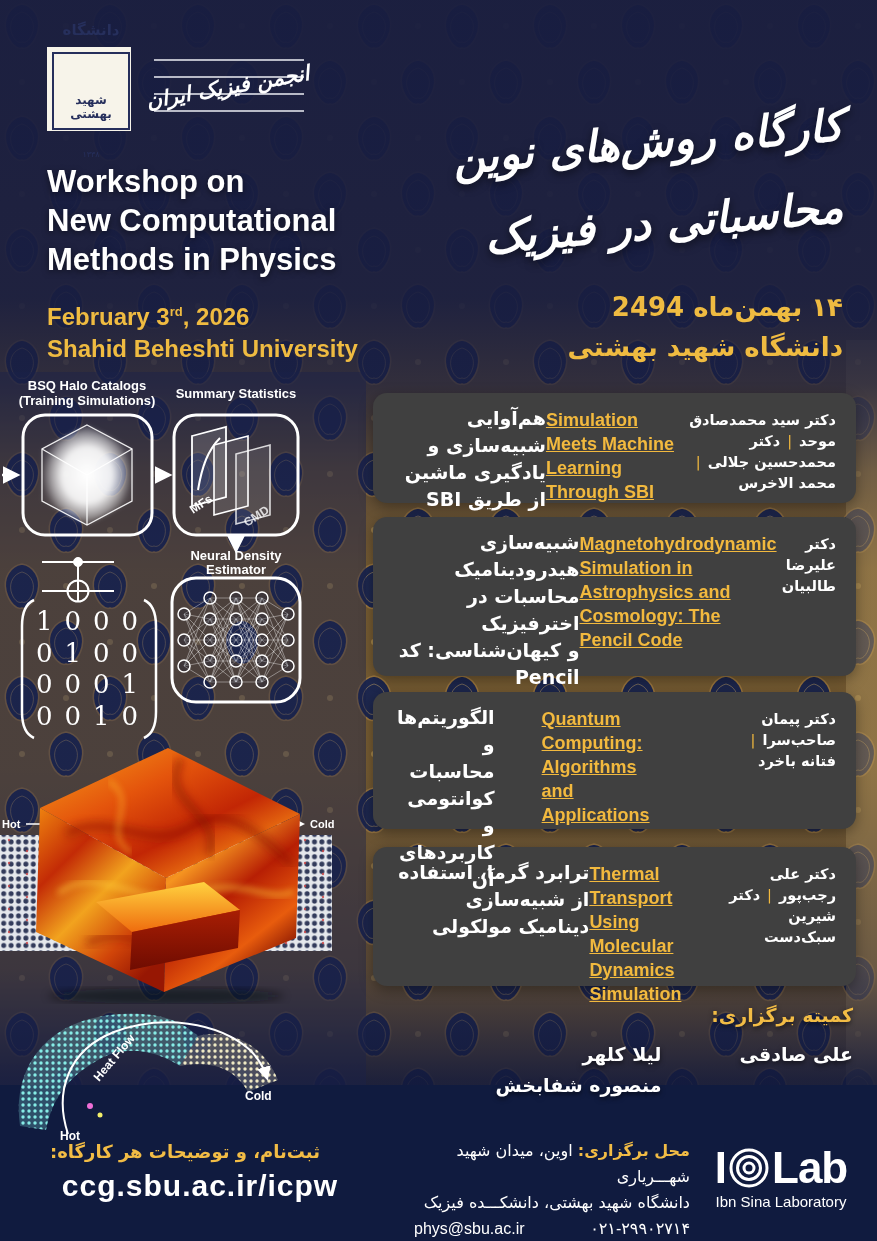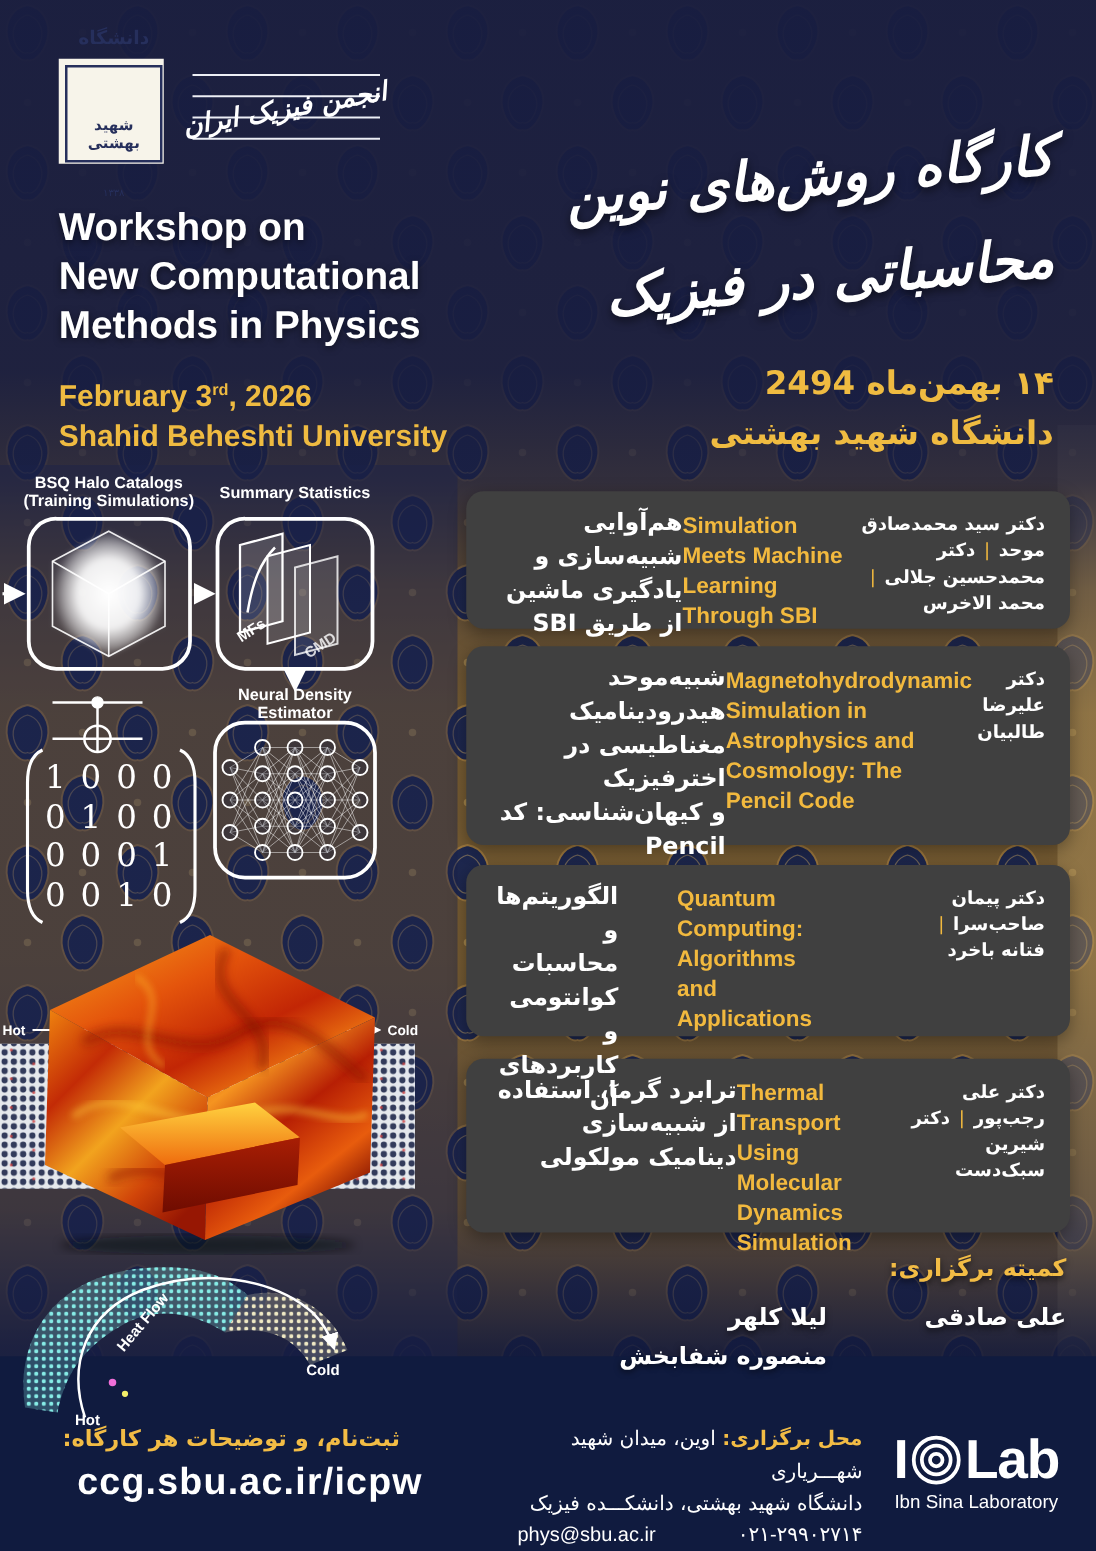--- a/index.html
+++ b/index.html
@@ -25,21 +25,21 @@
 
   
   .dlabel{font:bold 13px "Liberation Sans",sans-serif;fill:#fff;}
   .dsmall{font:bold 12px "Liberation Sans",sans-serif;fill:#fff;}
   .mtx{font:26px "DejaVu Serif",serif;fill:#fff;}
 
   
   .cards{left:373px;top:393px;width:483px;}
   .card{background:#404040;border-radius:14px;padding:12px 20px 8px;box-sizing:border-box;display:flex;flex-direction:row;box-shadow:0 4px 14px rgba(0,0,0,.35);}
   .card-fa{color:#fff;font:bold 19px/27px "DejaVu Sans",sans-serif;direction:rtl;text-align:right;}
-  .card-en{color:#f2b93e;font:bold 18px/24px "Liberation Sans",sans-serif;margin-top:3px;}
+  .card-en{color:#f2b93e;font:bold 18px/24px "Liberation Sans",sans-serif;margin-top:3px;text-decoration:underline;}
   .card-div{border-top:2px solid #e9b43b;margin-top:auto;}
   .card-sp{color:#fff;font:bold 14.5px/21px "DejaVu Sans",sans-serif;direction:rtl;text-align:right;padding-top:5px;padding-bottom:2px;}
   .card-sp .sep{color:#f2b93e;font-weight:normal;padding:0 7px;}
 
   
   .committee{right:24px;top:1003px;text-align:right;}
   .com-head{color:#f2bc45;font:bold 19px/24px "DejaVu Sans",sans-serif;direction:rtl;margin-bottom:12px;text-shadow:0 2px 5px rgba(0,0,0,.6);}
   .com-cols{display:flex;flex-direction:row-reverse;gap:78px;}
   .com-col{color:#fff;font:bold 19px/31px "DejaVu Sans",sans-serif;direction:rtl;text-align:right;text-shadow:0 2px 5px rgba(0,0,0,.6);}
 
@@ -416,21 +416,21 @@
           <div>هم‌آوایی شبیه‌سازی و یادگیری ماشین از طریق SBI</div>
         </div>
         <div class="card-en">
           <div>Simulation Meets Machine Learning Through SBI</div>
         </div>
         <div class="card-div"></div>
         <div class="card-sp"><span>دکتر سید محمدصادق موحد</span><span class="sep">|</span><span>دکتر محمدحسین جلالی</span><span class="sep">|</span><span>محمد الاخرس</span></div>
       </div>
       <div class="card" style="height: 159px; margin-bottom: 16px;">
         <div class="card-fa">
-          <div>شبیه‌موحد هیدرودینامیک مغناطیسی در اخترفیزیک</div>
+          <div>شبیه‌سازی هیدرودینامیک محاسبات در اخترفیزیک</div>
           <div>و کیهان‌شناسی: کد Pencil</div>
         </div>
         <div class="card-en">
           <div>Magnetohydrodynamic Simulation in</div>
           <div>Astrophysics and Cosmology: The Pencil Code</div>
         </div>
         <div class="card-div"></div>
         <div class="card-sp"><span>دکتر علیرضا طالبیان</span></div>
       </div>
       <div class="card" style="height: 137px; margin-bottom: 18px; gap: 47px;">

